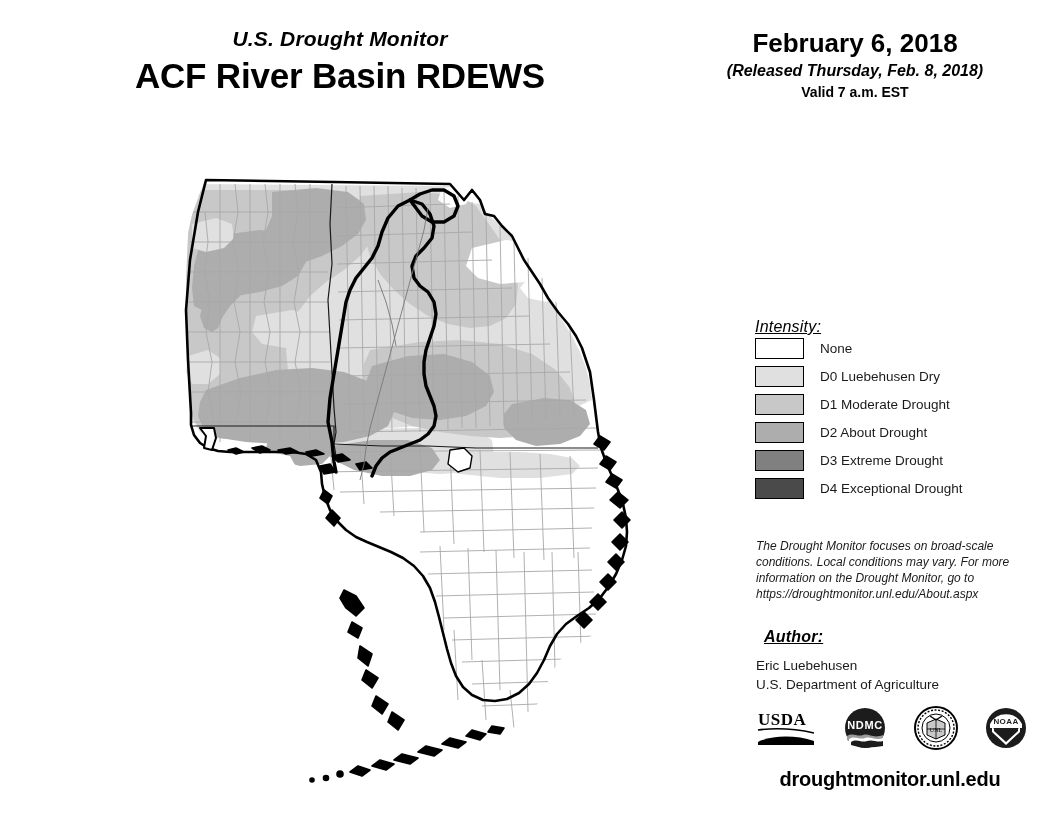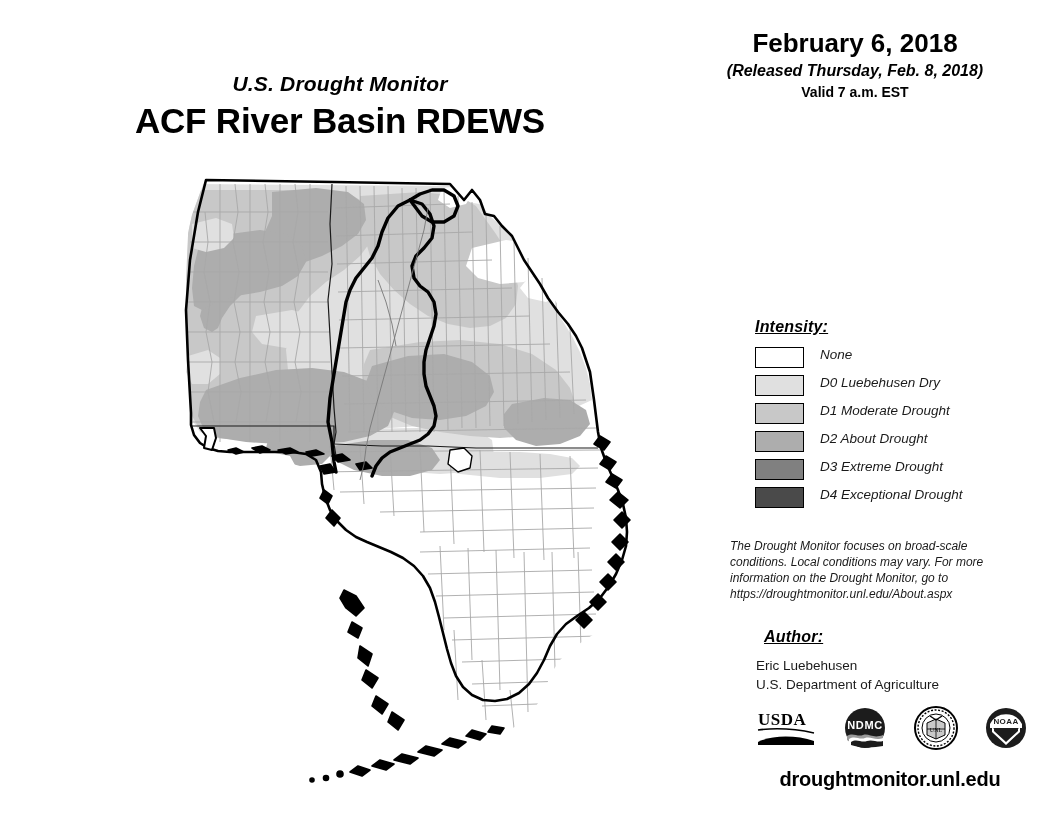--- a/index.html
+++ b/index.html
@@ -24,21 +24,20 @@
     top: 26px;
     width: 680px;
     text-align: center;
   }
   #dm-supertitle {
     font-size: 21px;
     font-weight: bold;
     font-style: italic;
     letter-spacing: 0.2px;
     line-height: 26px;
-    margin-top: 45px;
   }
   #dm-title {
     font-size: 35px;
     font-weight: bold;
     line-height: 44px;
     margin-top: 2px;
     letter-spacing: -0.2px;
   }
 
   #date-block {
@@ -80,49 +79,48 @@
   
   #legend {
     position: absolute;
     left: 755px;
     top: 318px;
     width: 280px;
   }
   #legend-heading {
     font-size: 16px;
     font-style: italic;
-    font-weight: bold;
+    font-weight: normal;
     text-decoration: underline;
-    margin-bottom: 11px;
     letter-spacing: 0.2px;
   }
   .legend-row {
     display: flex;
+    align-items: center;
     height: 25px;
     margin-bottom: 3px;
-    font-style: italic;
   }
   .legend-swatch {
     width: 49px;
     height: 21px;
     border: 1px solid #000000;
     box-sizing: border-box;
     flex: 0 0 auto;
   }
   .legend-label {
     font-size: 13.5px;
     margin-left: 16px;
     white-space: nowrap;
     color: #1a1a1a;
   }
 
   
   #disclaimer {
     position: absolute;
-    left: 730px;
+    left: 756px;
     top: 538px;
     width: 266px;
     font-size: 12px;
     font-style: italic;
     line-height: 16px;
     color: #1a1a1a;
   }
 
   
   #author-block {

